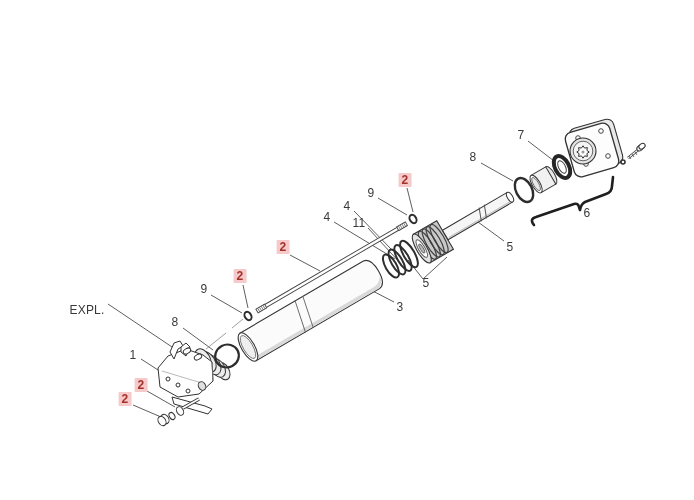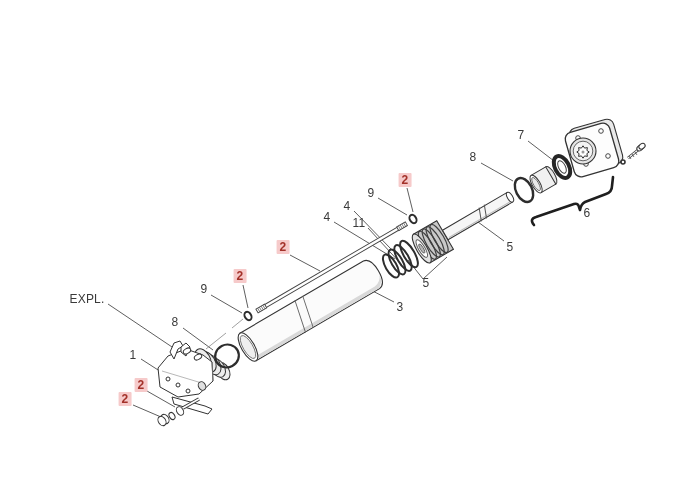--- a/index.html
+++ b/index.html
@@ -156,21 +156,21 @@
     <line x1="628" y1="158" x2="638" y2="150" stroke="#fff" stroke-width="1.2"></line>
     <path d="M629 156 L631 159 M632 154 L634 157 M635 152 L637 155" stroke-width="0.7"></path>
     <ellipse cx="640" cy="148" rx="3.4" ry="2.5" transform="rotate(-35 640 148)" stroke-width="1"></ellipse>
     <ellipse cx="642" cy="146.2" rx="3.4" ry="2.5" transform="rotate(-35 642 146.2)" stroke-width="1"></ellipse>
     <circle cx="623" cy="162" r="2" fill="#fff" stroke-width="1.6"></circle>
   </g>
 
   <path d="M534 225 Q529 219 536 217 L574 204 Q578 203 579 207 L580 210 Q581 204 585 202 L606 194 Q612 192 612 186 L613 177" fill="none" stroke="#1f1f1f" stroke-width="2.6" stroke-linejoin="round" stroke-linecap="round"></path>
 </svg>
 
-  <span class="lbl" style="left:87px;top:299px">EXPL.</span>
+  <span class="lbl" style="left:87px;top:310px">EXPL.</span>
   <span class="lbl" style="left:133px;top:355px">1</span>
   <span class="lbl" style="left:175px;top:322px">8</span>
   <span class="lbl" style="left:204px;top:289px">9</span>
   <span class="lbl hl" style="left:240px;top:276px">2</span>
   <span class="lbl hl" style="left:283px;top:247px">2</span>
   <span class="lbl hl" style="left:141px;top:385px">2</span>
   <span class="lbl hl" style="left:125px;top:399px">2</span>
   <span class="lbl" style="left:400px;top:307px">3</span>
   <span class="lbl" style="left:347px;top:206px">4</span>
   <span class="lbl" style="left:327px;top:217px">4</span>

